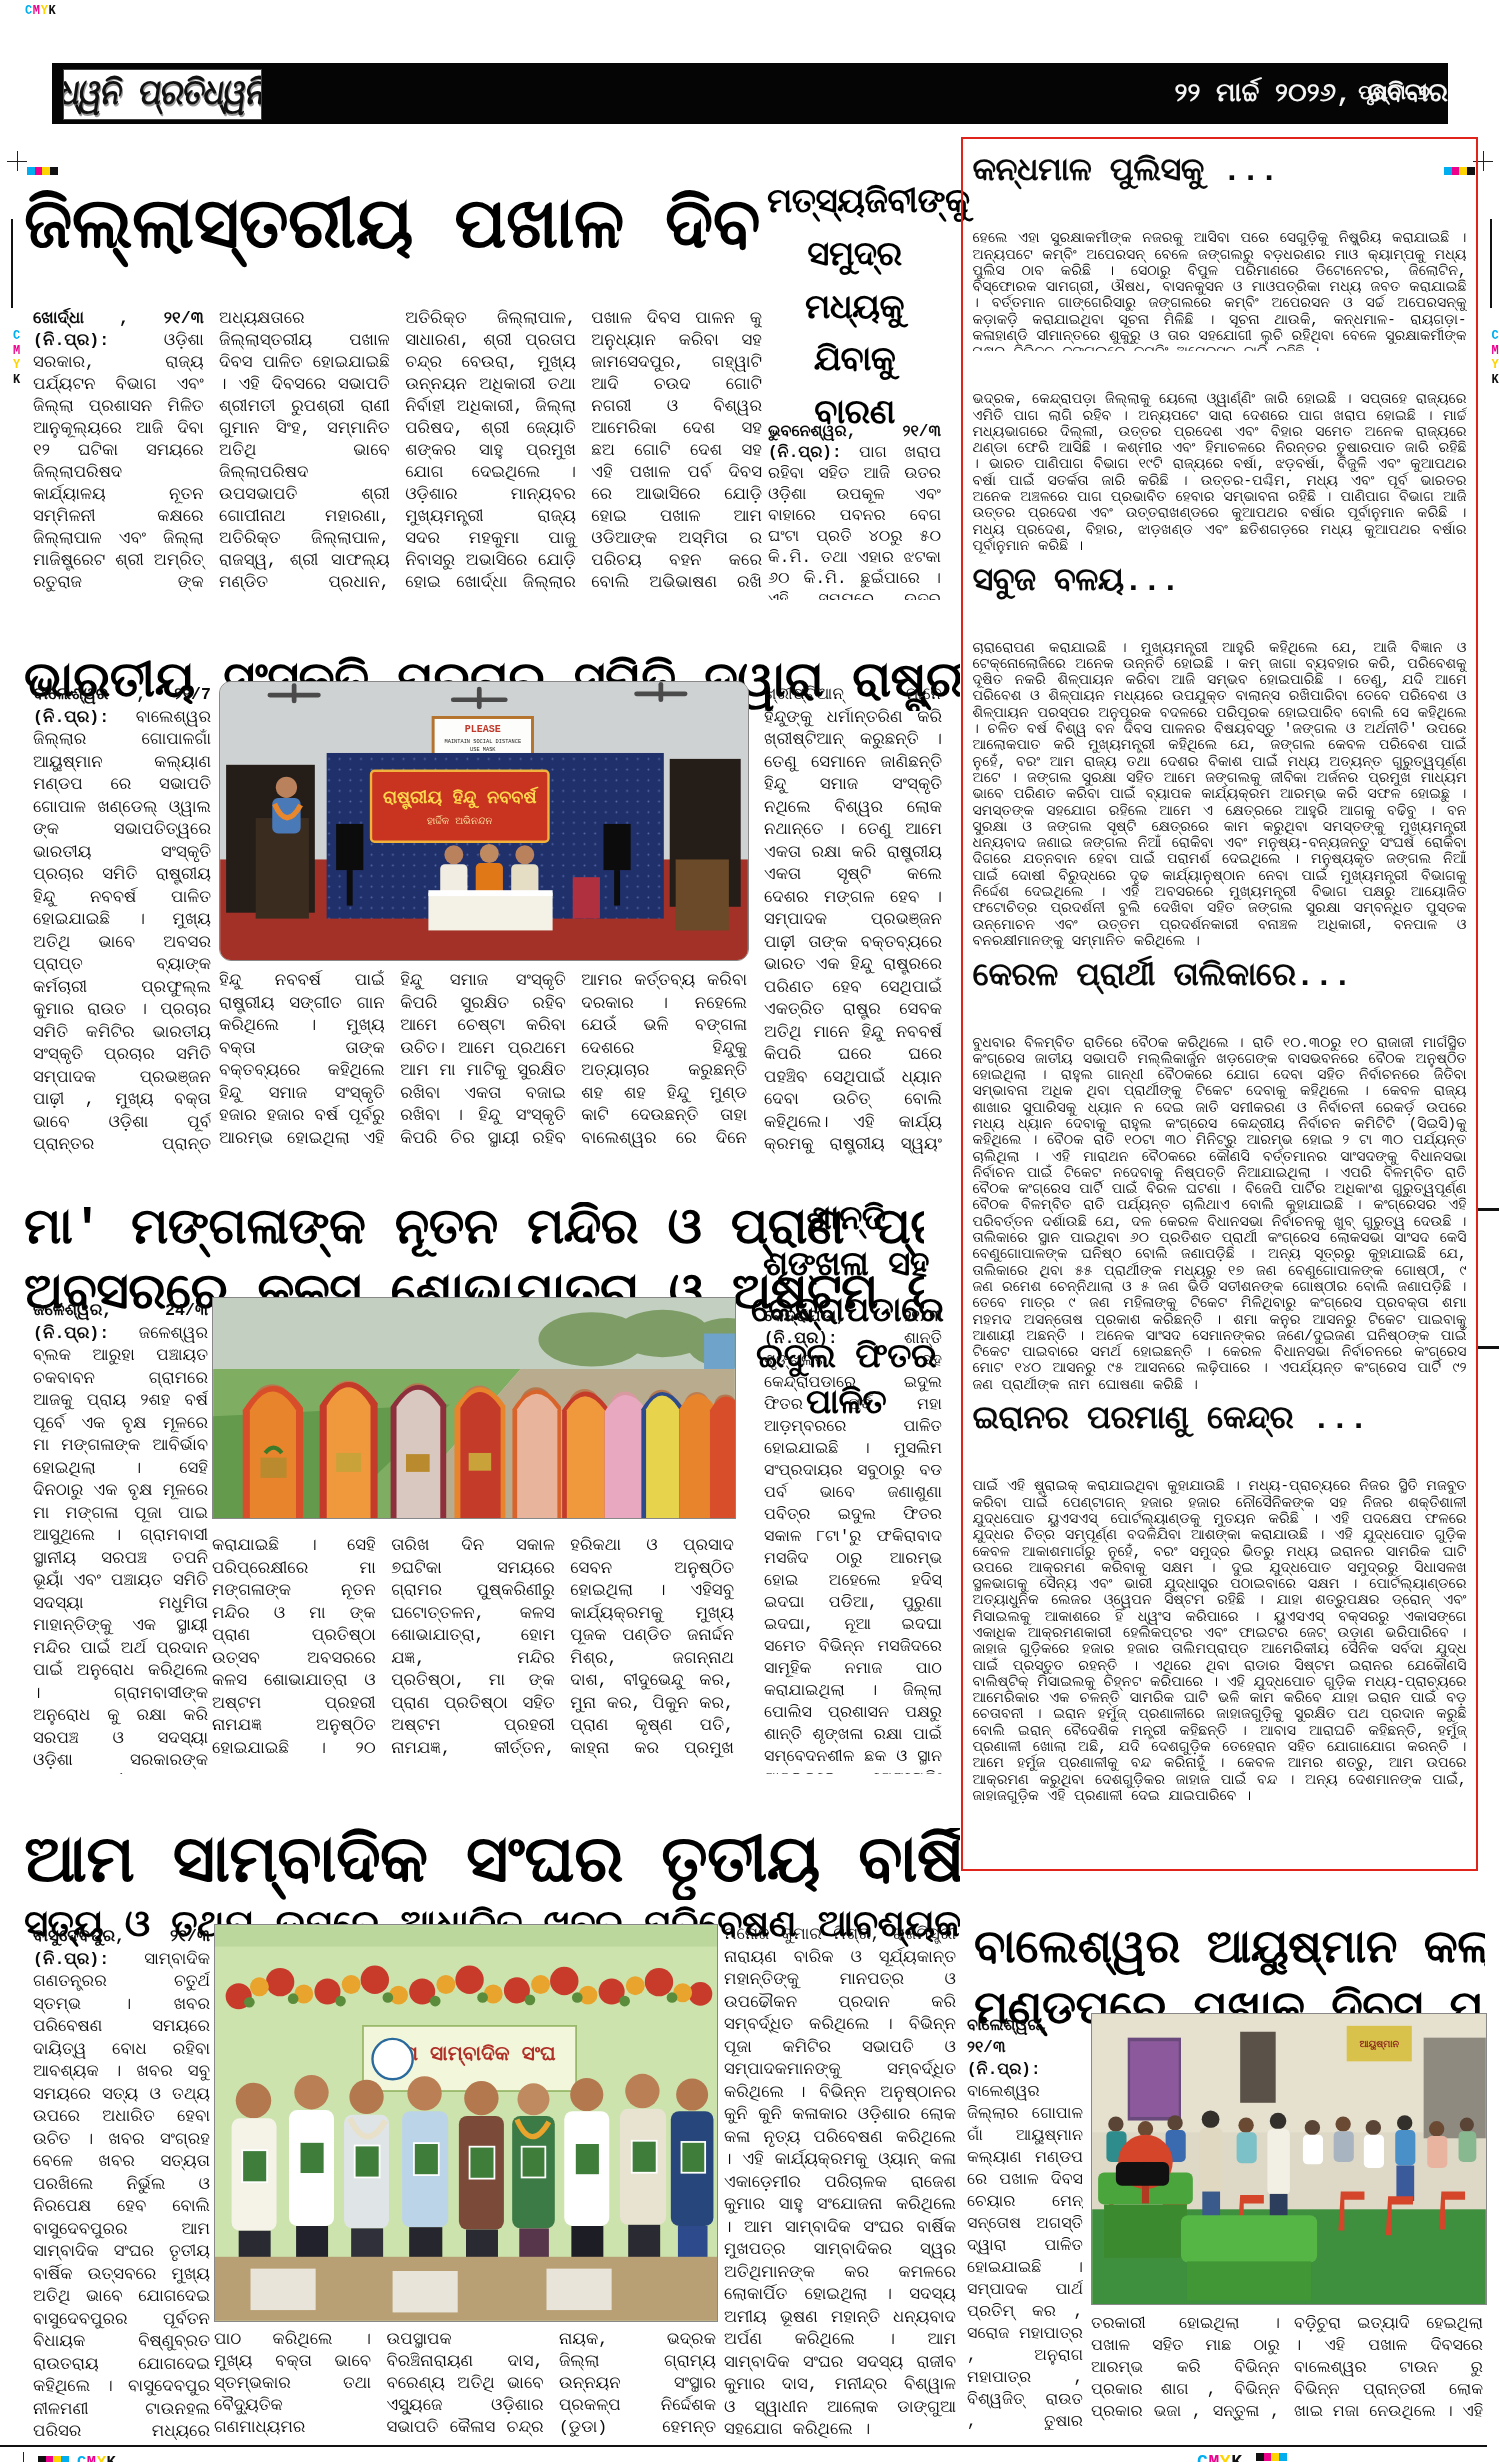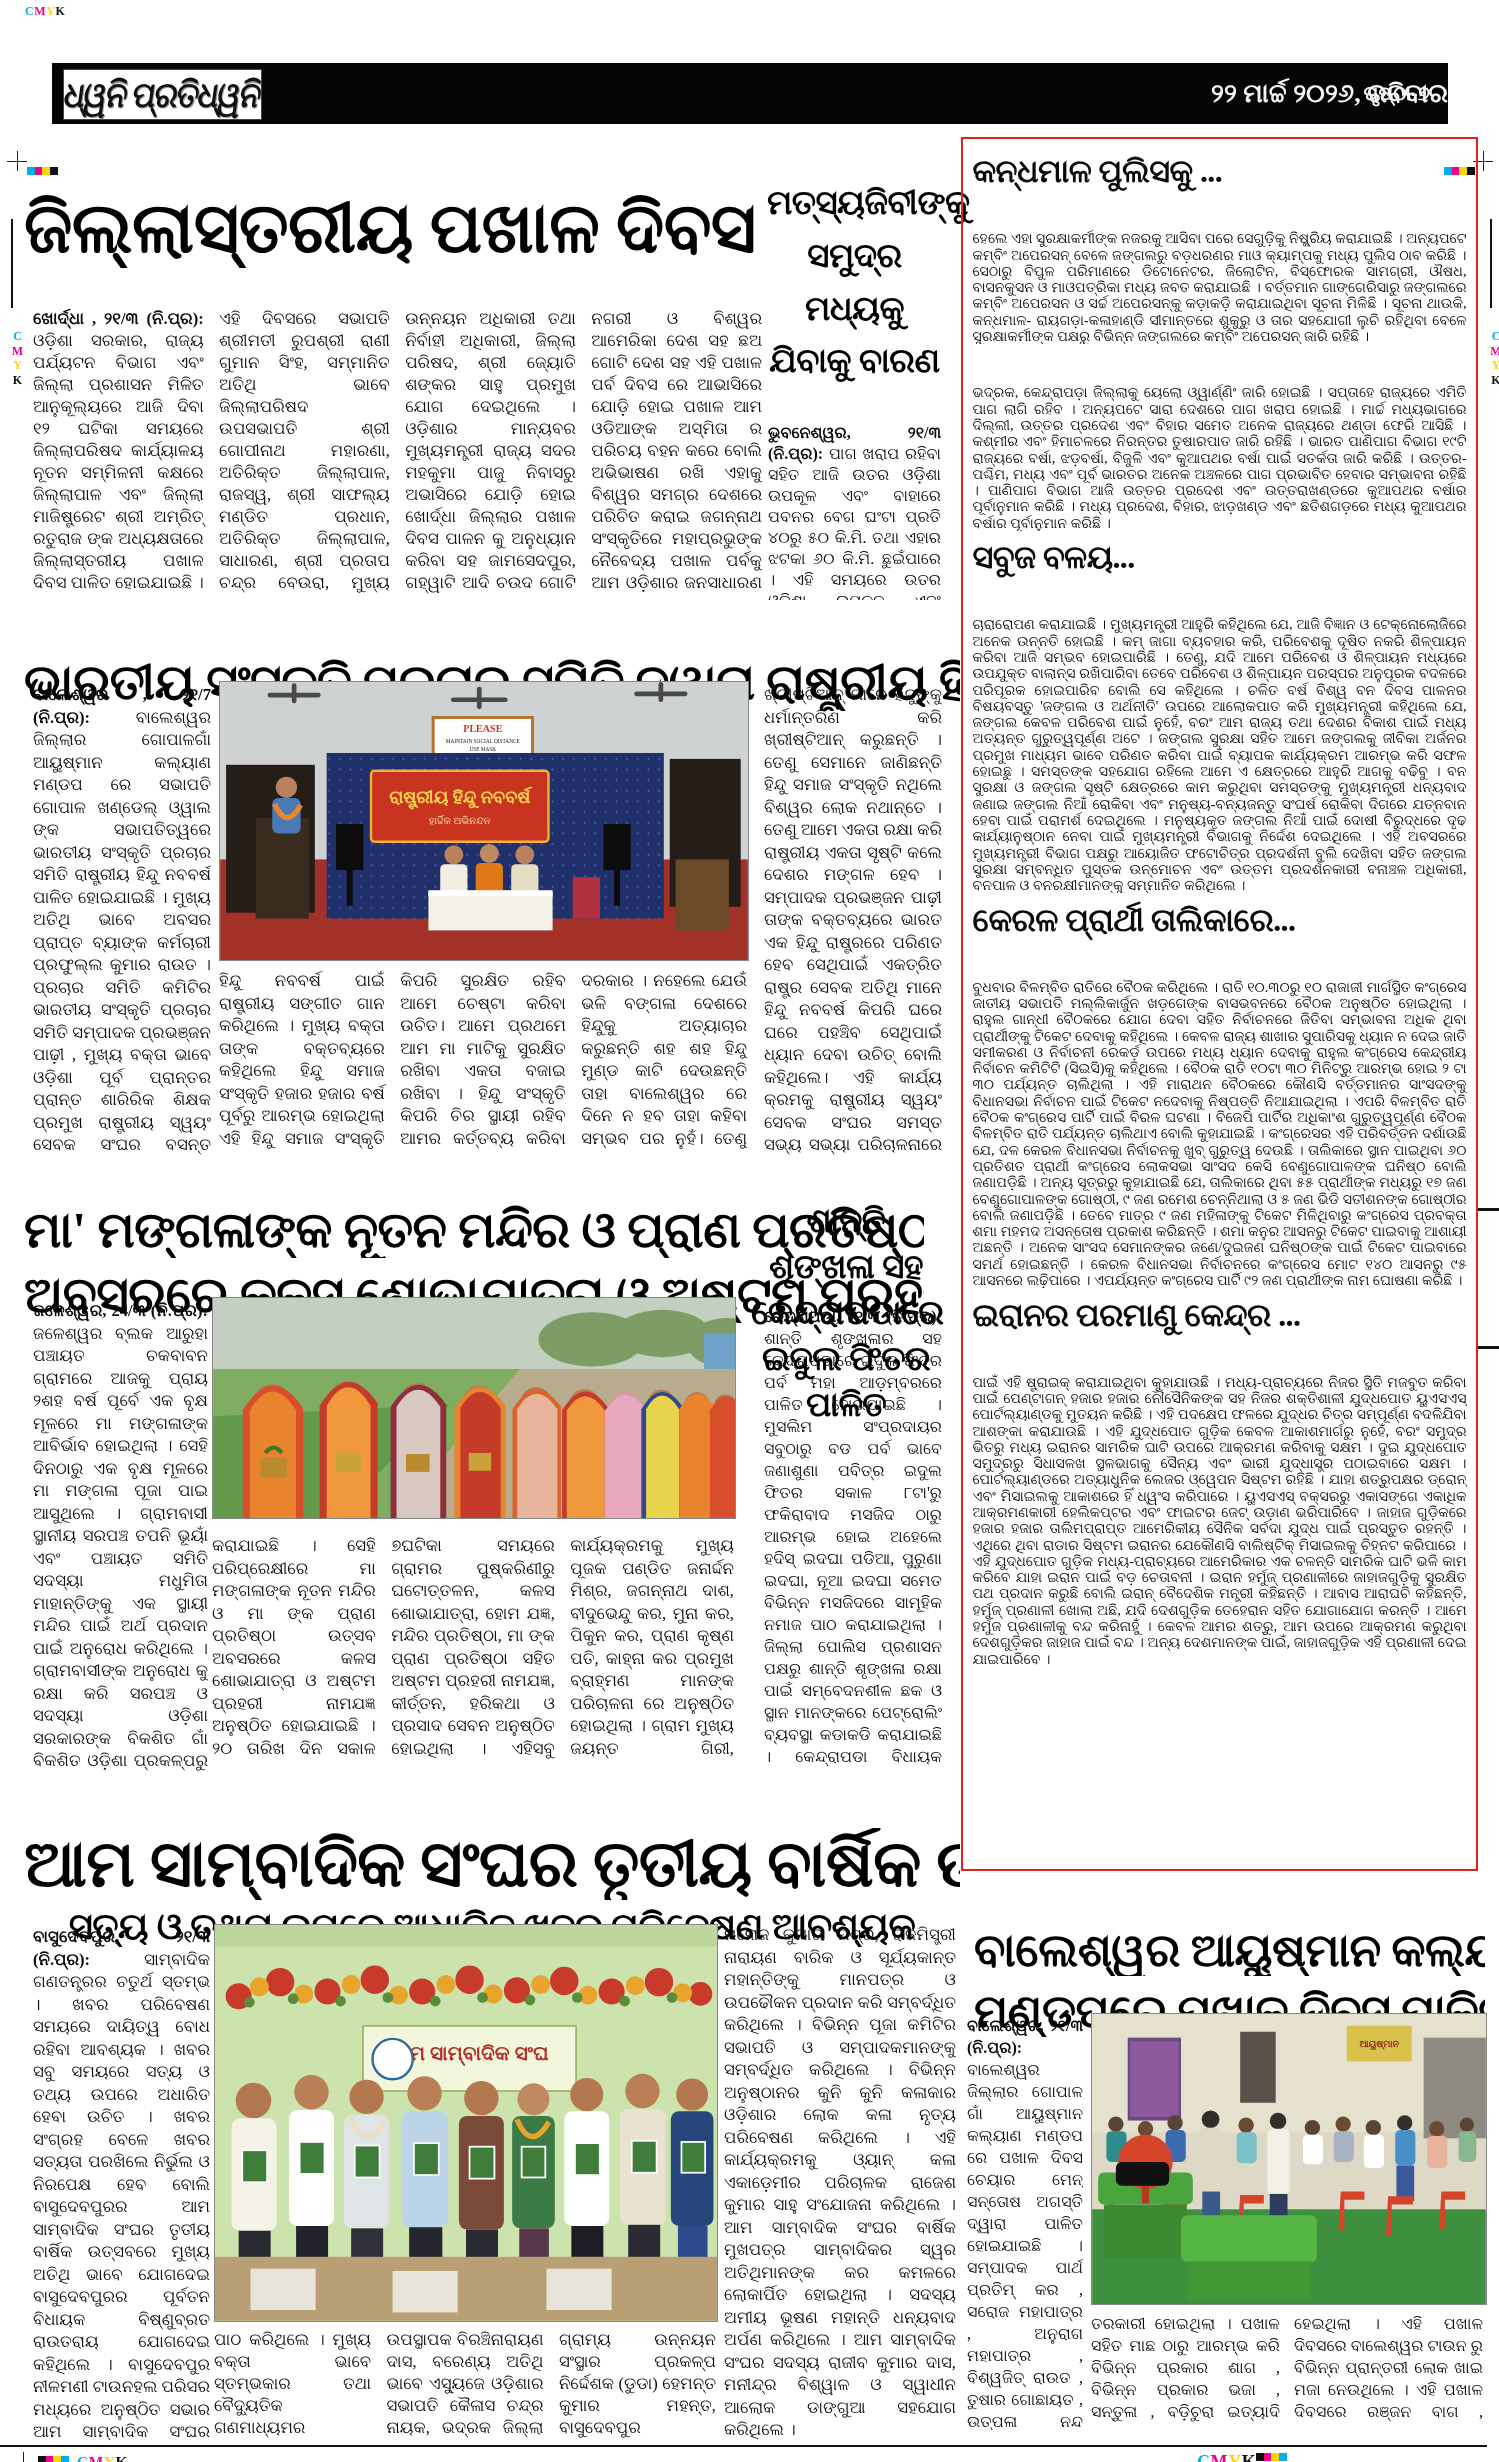--- a/index.html
+++ b/index.html
@@ -1,17 +1,17 @@
 <!DOCTYPE html>
 <html style="font-size:9.5px"><head>
 <meta charset="utf-8">
 <style>
   html,body{margin:0;padding:0;background:#e9e9e9;}
   #paper{position:relative;width:1500px;height:2462px;background:#ffffff;overflow:hidden;
-         font-family:Liberation Serif, serif;color:#0b0b0b;}
+         font-family:Liberation Mono, monospace;color:#0b0b0b;}
   .abs{position:absolute;}
   
   #mast{left:52px;top:63px;width:1396px;height:61px;background:#050505;display:flex;align-items:center;}
   #logoBox{position:absolute;left:10.7px;top:6px;width:197px;height:49px;background:#fff;border:1.2px solid #444;
            display:flex;align-items:center;justify-content:center;overflow:hidden;}
   #logoBox span{font-weight:900;font-size:31px;letter-spacing:-1.2px;transform:skewX(-8deg) scaleY(1.15);
                 color:#111;text-shadow:1.2px 1.2px 0 #999;white-space:nowrap;}
   #mastDate{position:absolute;left:0;width:100%;text-align:right;color:#f5f5f5;font-size:26px;font-weight:600;}
   #mastPage{position:absolute;right:18px;color:#f5f5f5;font-size:20px;font-weight:700;}
   
@@ -119,21 +119,21 @@
   <div class="abs rule" style="left:1478px;top:1346px;width:22px;height:3px;"></div>
 
   <section>
     <h1 class="abs hl nowrap" style="left:24px;top:623px;width:936px;font-size:49px;">ଭାରତୀୟ ସଂସ୍କୃତି ପ୍ରଚାର ସମିତି ଦ୍ୱାରା ରାଷ୍ଟ୍ରୀୟ ହିନ୍ଦୁ ନବବର୍ଷ ପାଳିତ</h1>
 
     <div class="abs bod" style="left:33px;top:684px;width:178px;height:474px;font-size:16.6px;line-height:22.5px;">
       <b class="dl">ବାଲେଶ୍ୱର , ୨୧/7 (ନି.ପ୍ର):</b>
       <span>ବାଲେଶ୍ୱର ଜିଲ୍ଲାର ଗୋପାଳଗାଁ ଆୟୁଷ୍ମାନ କଲ୍ୟାଣ ମଣ୍ଡପ ରେ ସଭାପତି ଗୋପାଳ ଖଣ୍ଡେଲ୍ ଓ୍ୱାଲ ଙ୍କ ସଭାପତିତ୍ୱରେ ଭାରତୀୟ ସଂସ୍କୃତି ପ୍ରଚାର ସମିତି ରାଷ୍ଟ୍ରୀୟ ହିନ୍ଦୁ ନବବର୍ଷ ପାଳିତ ହୋଇଯାଇଛି । ମୁଖ୍ୟ ଅତିଥି ଭାବେ ଅବସର ପ୍ରାପ୍ତ ବ୍ୟାଙ୍କ କର୍ମଚାରୀ ପ୍ରଫୁଲ୍ଲ କୁମାର ରାଉତ । ପ୍ରଚାର ସମିତି କମିଟିର ଭାରତୀୟ ସଂସ୍କୃତି ପ୍ରଚାର ସମିତି ସମ୍ପାଦକ ପ୍ରଭଞ୍ଜନ ପାଢ଼ୀ , ମୁଖ୍ୟ ବକ୍ତା ଭାବେ ଓଡ଼ିଶା ପୂର୍ବ ପ୍ରାନ୍ତର ପ୍ରାନ୍ତ ଶାରିରିକ ଶିକ୍ଷକ ପ୍ରମୁଖ ରାଷ୍ଟ୍ରୀୟ ସ୍ୱୟଂ ସେବକ ସଂଘର ବସନ୍ତ କୁମାର ମଲ୍ଲିକ ମଞ୍ଚାସୀନ ଥିଲେ। ଏହି ହିନ୍ଦୁ ନବବର୍ଷ ଉପଲକ୍ଷେ ଆସୁଥିବା ଷଡ ପ୍ରବୃତ୍ତ ଭାବେ ଶହ ଶହ ହିନ୍ଦୁ ଭାଇ ଭଉଣୀ ମାନଙ୍କୁ ଫୁଲ ଚନ୍ଦନ ଦେଇ ସ୍ୱାଗତ କରାଯାଇଥିଲା। ପ୍ରଥମେ</span>
     </div>
 
-    <figure class="abs photo" style="left:219px;top:681px;width:528px;height:278px;margin:0;">
+    <figure class="abs photo" style="left:219px;top:681px;width:528px;height:278px;margin:0;border-radius:12px;">
       <svg width="528" height="278" viewBox="0 0 892 470">
         <rect width="892" height="470" fill="#cfd2d3"></rect>
         <rect y="300" width="892" height="170" fill="#a33127"></rect>
         <g fill="#4a4a4a">
           <rect x="80" y="18" width="90" height="8" rx="4"></rect>
             <rect x="121" y="2" width="8" height="34" rx="4"></rect>
           <rect x="390" y="26" width="96" height="8" rx="4"></rect>
             <rect x="434" y="8" width="8" height="38" rx="4"></rect>
           <rect x="700" y="16" width="90" height="8" rx="4"></rect>
             <rect x="741" y="0" width="8" height="34" rx="4"></rect>

